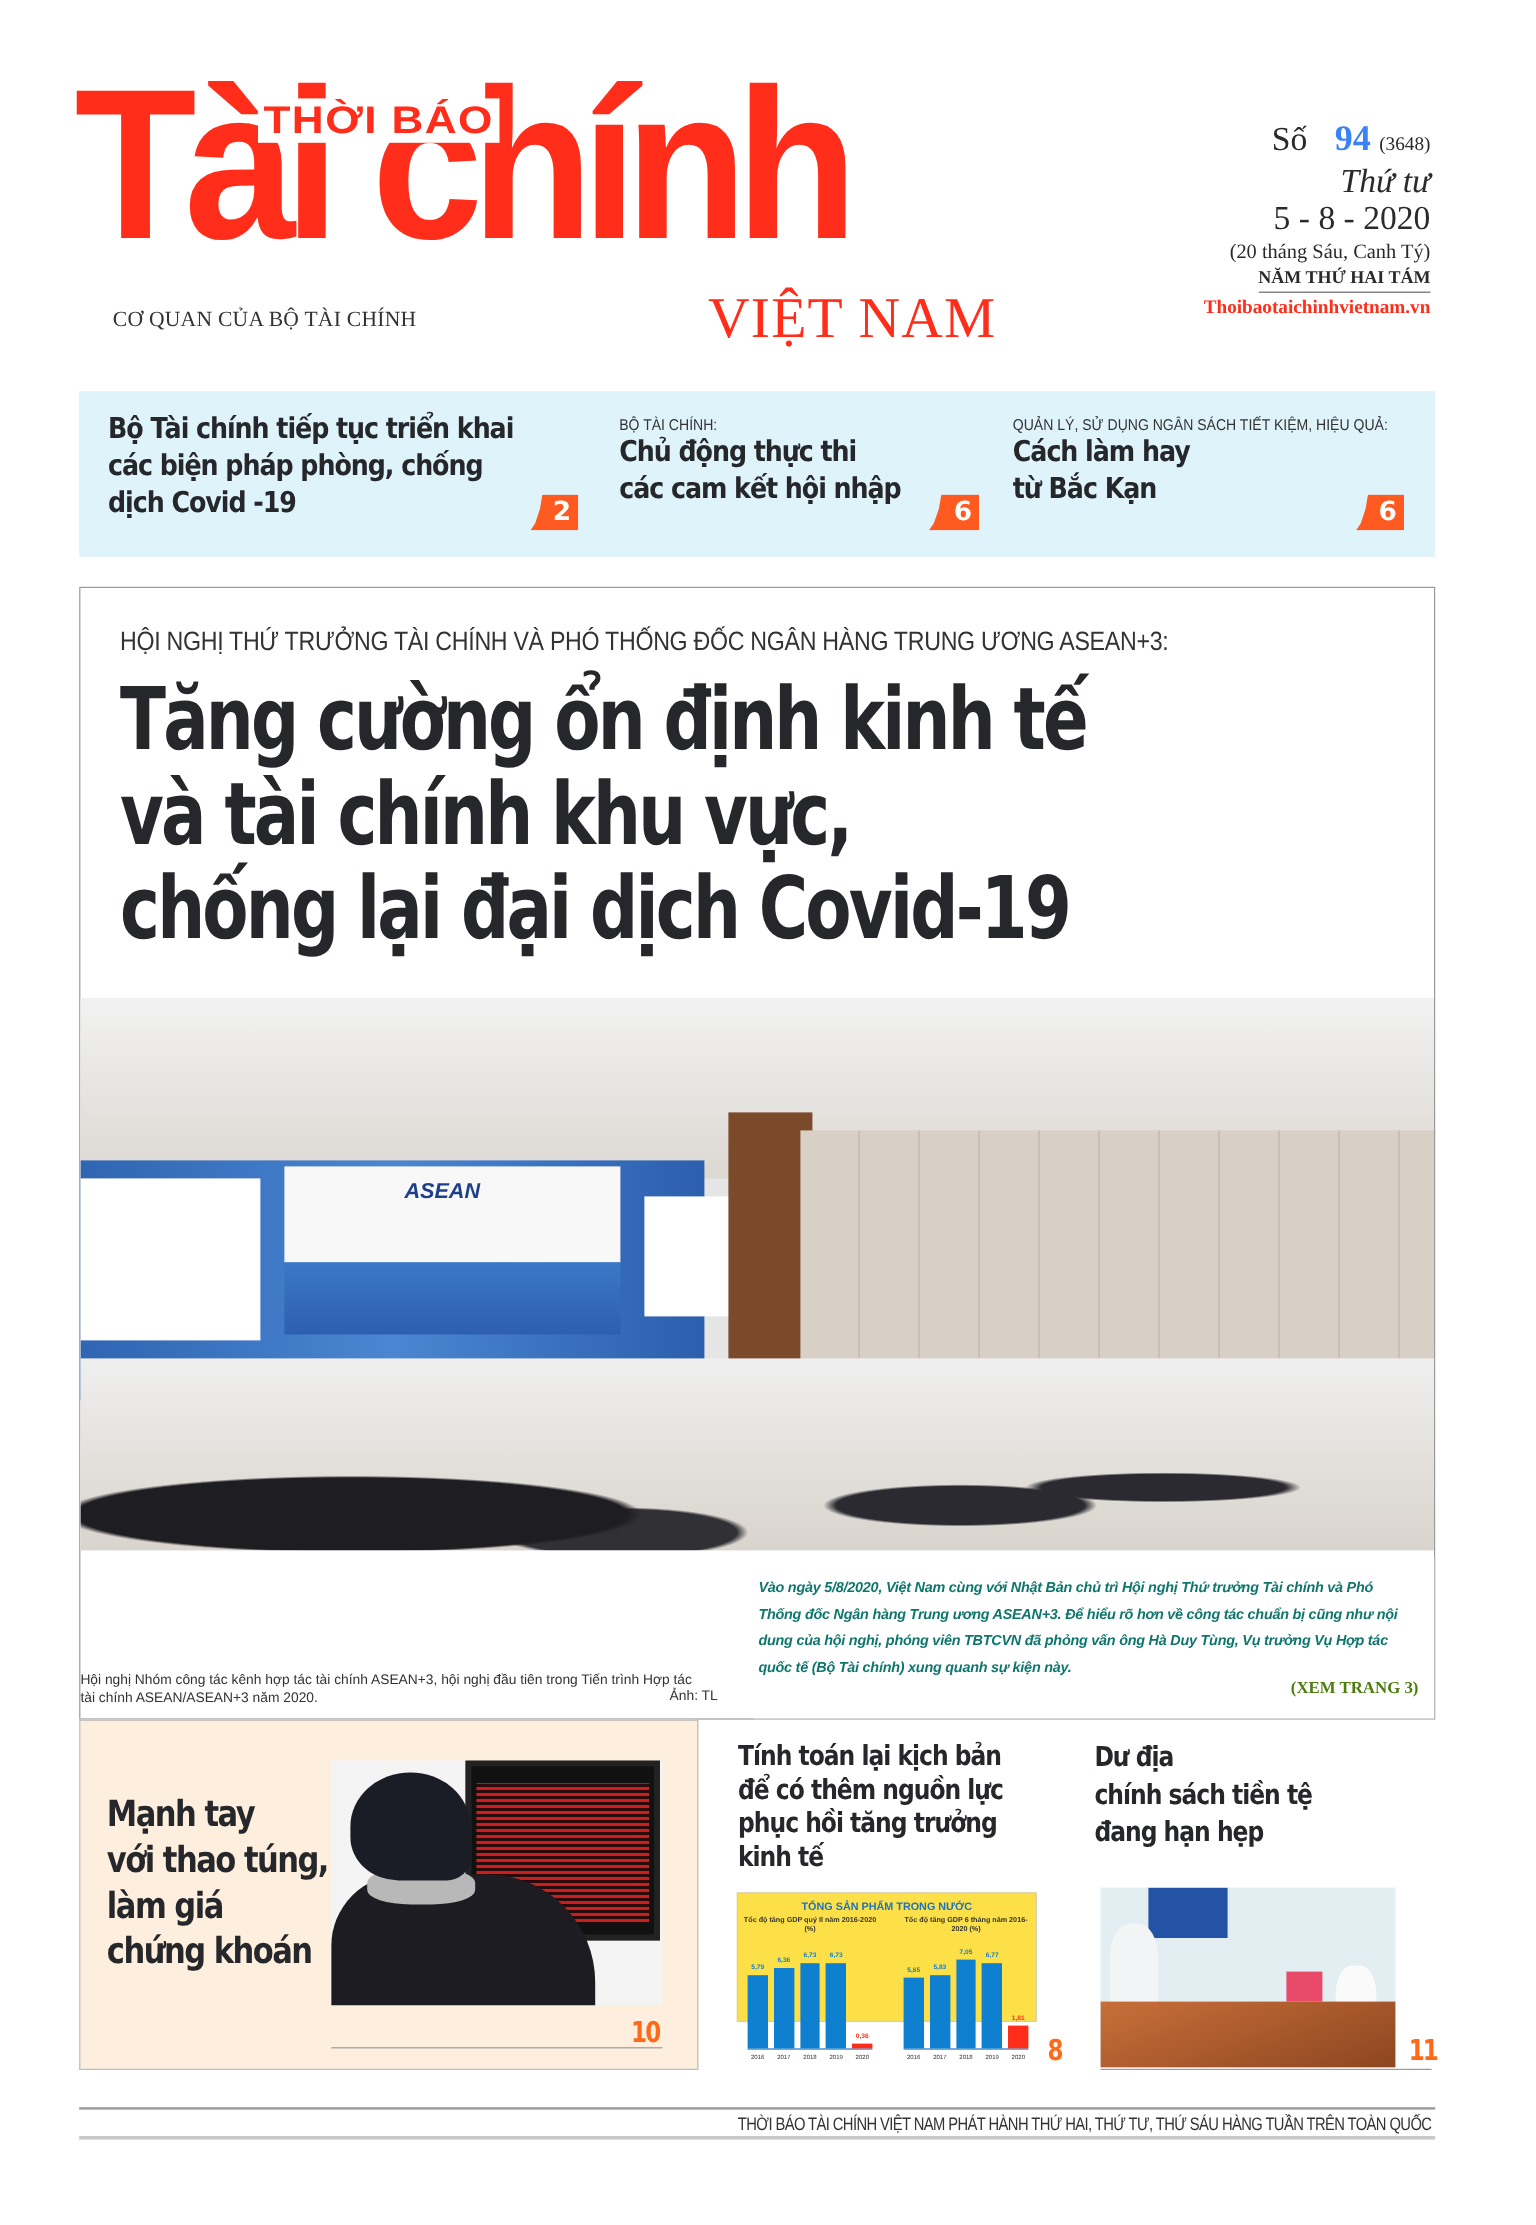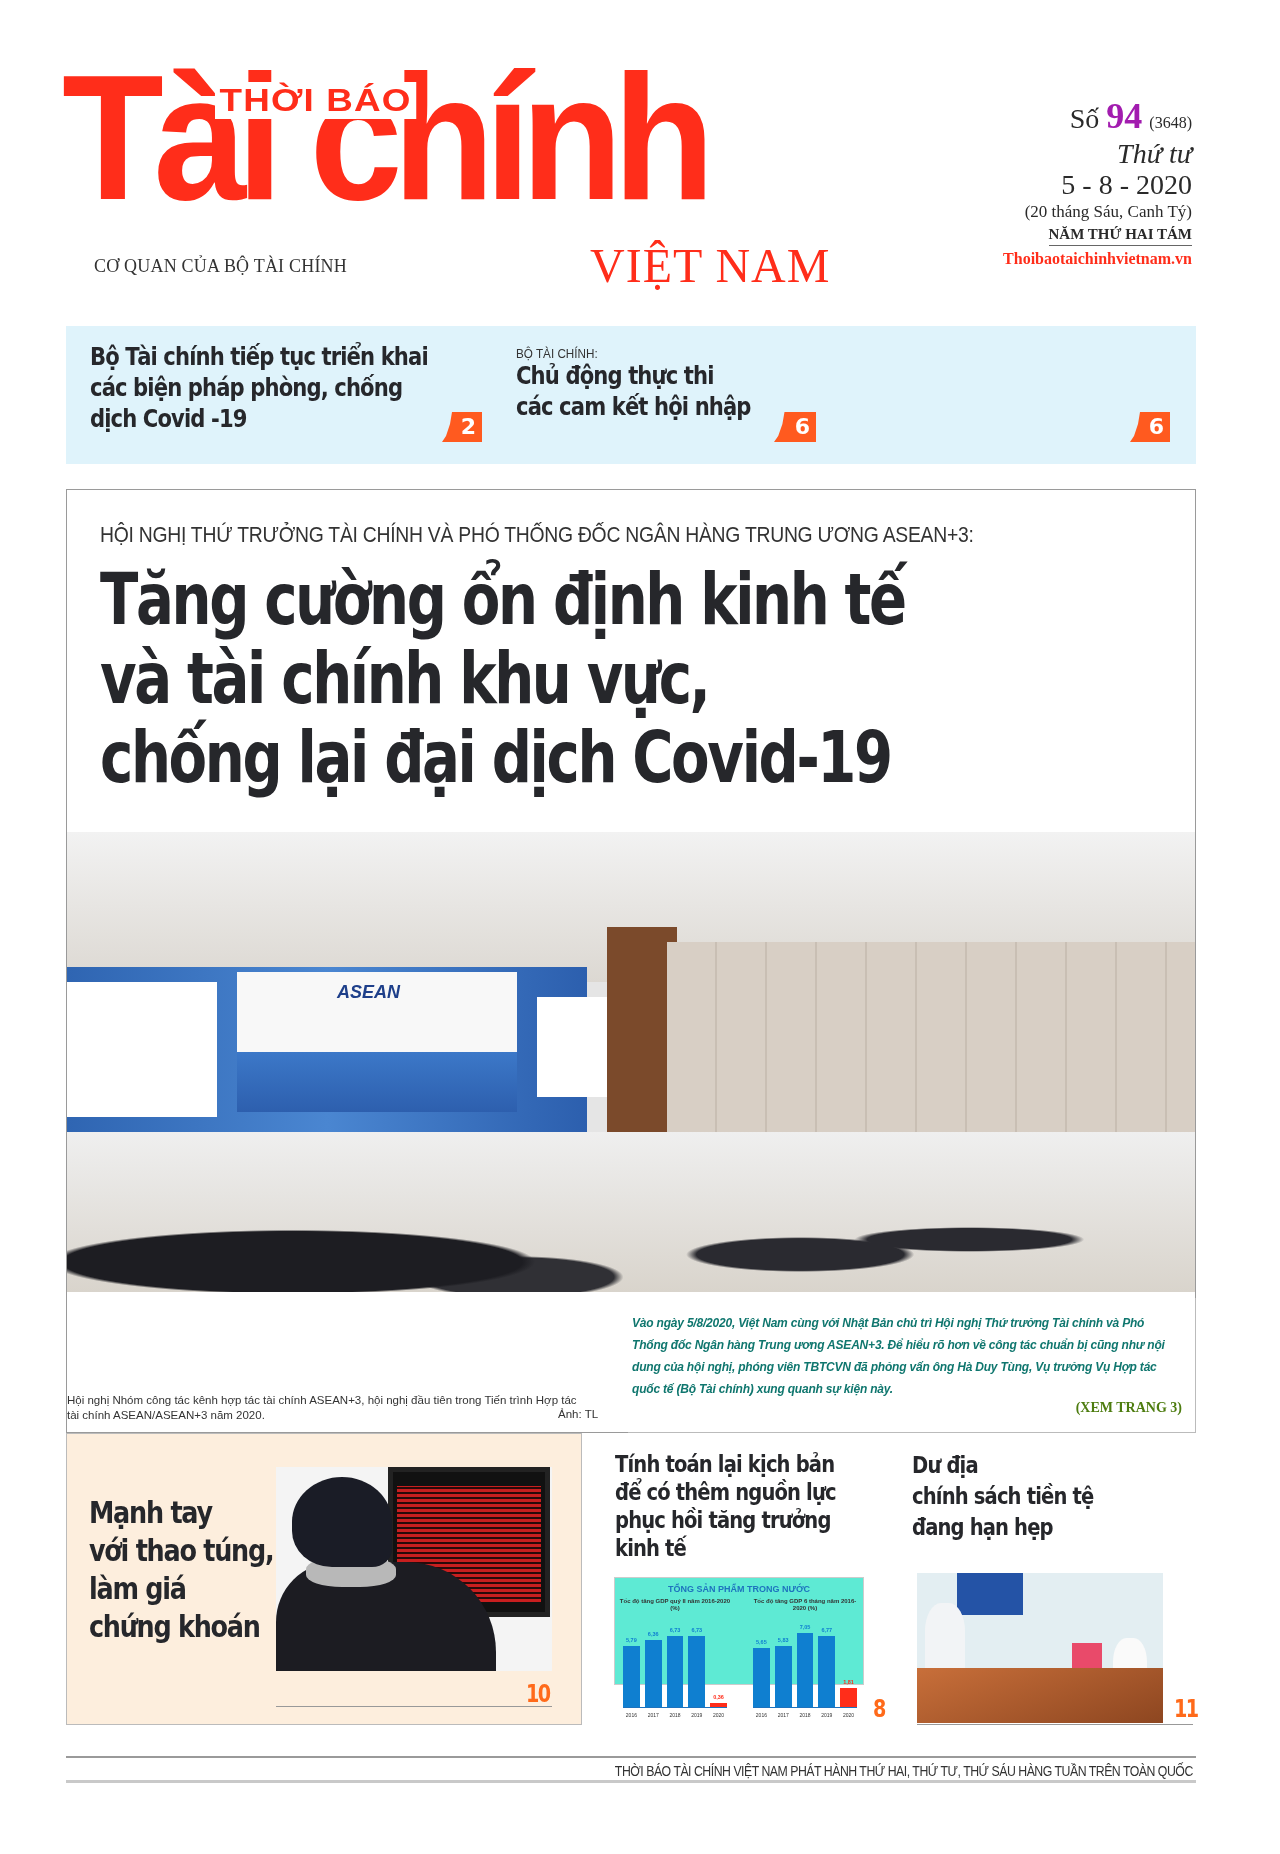--- a/index.html
+++ b/index.html
@@ -9,21 +9,21 @@
   .abs { position: absolute; }
 
   
   .mast-thoibao { left: 215px; top: 82px; font-family: "Liberation Sans", sans-serif; font-weight: 900; font-size: 32px; color: #ff2d1a; letter-spacing: 1px; transform: scaleX(1.15); transform-origin: left; }
   .mast-tai { left: 62px; top: 48px; font-family: "Liberation Sans", sans-serif; font-weight: 900; font-size: 170px; line-height: 1; color: #ff2d1a; letter-spacing: -10px; transform: scaleX(0.98) scaleY(1.05); transform-origin: left top; }
   .mast-org { left: 94px; top: 256px; font-family: "Liberation Serif", serif; font-size: 18px; color: #333; letter-spacing: 0.2px; }
   .mast-vn { left: 590px; top: 238px; font-family: "Liberation Serif", serif; font-size: 48px; color: #ff2d1a; letter-spacing: 1px; }
 
   .issue { right: 88px; top: 100px; text-align: right; font-family: "Liberation Serif", serif; color: #2a2a2a; }
   .issue .so { font-size: 28px; line-height: 32px; }
-  .issue .so b { color: #a21caf; font-size: 36px; }
+  .issue .so b { color: #3b82f6; font-size: 30px; margin-left: 16px; }
   .issue .so small { font-size: 16px; }
   .issue .day { font-style: italic; font-size: 28px; line-height: 30px; }
   .issue .date { font-size: 28px; line-height: 32px; }
   .issue .lunar { font-size: 17px; line-height: 22px; }
   .issue .year { font-size: 15px; font-weight: bold; line-height: 22px; border-bottom: 1px solid #666; display: inline-block; }
   .issue .web { font-size: 16px; font-weight: bold; color: #ff2d1a; line-height: 26px; margin-left: 15px; }
 
   
   .teasers { left: 66px; top: 326px; width: 1130px; height: 138px; background: #dff3fb; padding-left: 33px; }
   .teaser-title { font-family: "DejaVu Sans", sans-serif; font-weight: bold; font-size: 24px; line-height: 31px; color: #26272b; letter-spacing: -1px; transform: scaleX(0.88); transform-origin: left; }
@@ -61,21 +61,21 @@
   .promo1-photo { left: 276px; top: 1467px; width: 276px; height: 204px; overflow: hidden; background: #f4f4f4; }
   .promo1-photo .monitor { position:absolute; left:112px; top:0; width:162px; height:150px; background:#111; border:5px solid #222; }
   .promo1-photo .monitor::after { content:""; position:absolute; inset:14px 4px 10px 4px; background: repeating-linear-gradient(0deg,#c81f1f 0 3px,#2a0a0a 3px 5px); }
   .promo1-photo .man { position:absolute; left:0; top:95px; width:220px; height:120px; background:#1c1c22; border-radius: 60px 90px 0 0; }
   .promo1-photo .hat { position:absolute; left:16px; top:10px; width:100px; height:90px; background:#1a1c26; border-radius: 50% 50% 20% 40%; }
   .promo1-photo .hair { position:absolute; left:30px; top:90px; width:90px; height:30px; background:#b8b8b8; border-radius: 40%; }
   .promo-rule { height: 1px; background: #999; }
   .pg-num { font-family: "DejaVu Sans", sans-serif; font-weight: bold; color: #ff6a1a; font-size: 24px; letter-spacing: -2px; transform: scaleX(0.8); transform-origin: right; }
 
   .promo2-title { left: 615px; top: 1450px; font-family: "DejaVu Sans", sans-serif; font-weight: bold; font-size: 23px; line-height: 28px; color: #26272b; letter-spacing: -1px; transform: scaleX(0.85); transform-origin: left; white-space: nowrap; }
-  .gdp { left: 614px; top: 1577px; width: 250px; height: 108px; border: 1px solid #ccc; background: #5eead4; }
+  .gdp { left: 614px; top: 1577px; width: 250px; height: 108px; border: 1px solid #ccc; background: #fde047; }
   .gdp-title { position:absolute; left:0; width:100%; top:6px; text-align:center; font-size:9px; font-weight:bold; color:#1e73be; }
   .gdp-chart { position:absolute; top:20px; width:112px; height:122px; }
   .gdp-sub { font-size:6px; text-align:center; color:#333; font-weight:bold; line-height:7px; }
   .gdp-bars { position:absolute; left:4px; right:4px; bottom:12px; height:85px; display:flex; align-items:flex-end; gap:5px; border-bottom:1px solid #1e73be; }
   .gdp-bar { flex:1; background:#0f7fd0; position:relative; }
   .gdp-bar.hl { background:#ff2d1a; }
   .gdp-bar span { position:absolute; top:-9px; left:0; right:0; text-align:center; font-size:5.5px; color:#0f7fd0; font-weight:bold; }
   .gdp-bar.hl span { color:#ff2d1a; }
   .gdp-x { position:absolute; left:4px; right:4px; bottom:2px; display:flex; gap:5px; }
   .gdp-x span { flex:1; text-align:center; font-size:5px; color:#333; }
@@ -122,20 +122,25 @@
   </div>
   <div class="pg-tag" style="left:376px;top:86px;">2</div>
 
   <div class="abs" style="left:450px;top:20px;">
     <div class="teaser-kicker">BỘ TÀI CHÍNH:</div>
     <div class="teaser-title">Chủ động thực thi</div>
     <div class="teaser-title">các cam kết hội nhập</div>
   </div>
   <div class="pg-tag" style="left:708px;top:86px;width:42px;">6</div>
 
+  <div class="abs" style="left:778px;top:20px;">
+    <div class="teaser-kicker">QUẢN LÝ, SỬ DỤNG NGÂN SÁCH TIẾT KIỆM, HIỆU QUẢ:</div>
+    <div class="teaser-title">Cách làm hay</div>
+    <div class="teaser-title">từ Bắc Kạn</div>
+  </div>
   <div class="pg-tag" style="left:1064px;top:86px;">6</div>
 </div>
 
 <div class="abs feature"></div>
 <div class="abs kicker">HỘI NGHỊ THỨ TRƯỞNG TÀI CHÍNH VÀ PHÓ THỐNG ĐỐC NGÂN HÀNG TRUNG ƯƠNG ASEAN+3:</div>
 <div class="abs headline">
   <div>Tăng cường ổn định kinh tế</div>
   <div>và tài chính khu vực,</div>
   <div>chống lại đại dịch Covid-19</div>
 </div>

